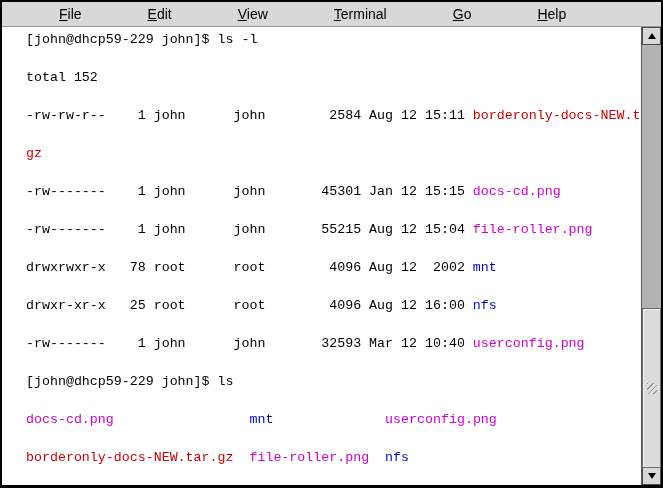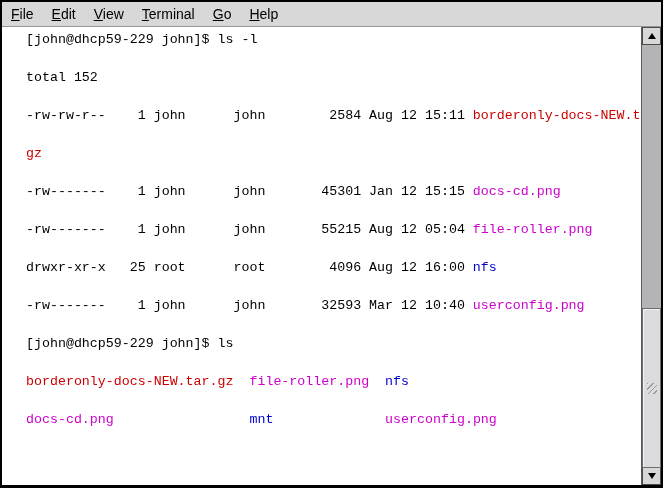--- a/index.html
+++ b/index.html
@@ -3,21 +3,21 @@
 <meta charset="utf-8">
 <style>
   html,body{margin:0;padding:0;background:#fff;}
   body{width:663px;height:488px;overflow:hidden;font-family:"Liberation Sans",sans-serif;}
   .window{box-sizing:border-box;width:663px;height:488px;border:2px solid #000;
           border-bottom-width:3px;display:flex;flex-direction:column;background:var(--bg,#fff);}
   
   .menubar{height:24px;flex:0 0 24px;background:var(--menubar_bg,#d8d8d8);
            border-bottom:1px solid #96969a;display:flex;align-items:center;
            font-size:14px;color:#000;}
-  .menu-item{display:inline-block;padding:2px 9px;cursor:default;white-space:nowrap;}
+  .menu-item{display:inline-block;padding:2px 9px;cursor:default;white-space:nowrap;margin-left:48px;}
   .menu-item::first-letter{text-decoration:underline;}
   
   .content{flex:1;display:flex;min-height:0;margin-left:19px;}
   .screen{flex:1;margin:0;background:var(--bg,#fff);color:var(--fg,#000);
           font-family:"Liberation Mono",monospace;font-size:13.3px;line-height:19px;
           padding:3px 0 0 5px;white-space:pre;overflow:hidden;}
   .screen div{height:19px;}
   .c-red{color:var(--red,#cd0000);}
   .c-mag{color:var(--magenta,#cd00cd);}
   .c-blue{color:var(--blue,#0000cd);}
@@ -52,26 +52,27 @@
     <div class="menu-item">Help</div>
   </div>
 
   <div class="content">
 
     <pre class="screen"><div><span>[john@dhcp59-229 john]$ ls -l</span></div>
 <div><span>total 152</span></div>
 <div><span>-rw-rw-r--    1 john      john        2584 Aug 12 15:11 </span><span class="c-red">borderonly-docs-NEW.tar.</span></div>
 <div><span class="c-red">gz</span></div>
 <div><span>-rw-------    1 john      john       45301 Jan 12 15:15 </span><span class="c-mag">docs-cd.png</span></div>
-<div><span>-rw-------    1 john      john       55215 Aug 12 05:04 </span><span class="c-mag">file-roller.png</span></div>
+<div><span>-rw-------    1 john      john       55215 Aug 12 15:04 </span><span class="c-mag">file-roller.png</span></div>
+<div><span>drwxrwxr-x   78 root      root        4096 Aug 12  2002 </span><span class="c-blue">mnt</span></div>
 <div><span>drwxr-xr-x   25 root      root        4096 Aug 12 16:00 </span><span class="c-blue">nfs</span></div>
 <div><span>-rw-------    1 john      john       32593 Mar 12 10:40 </span><span class="c-mag">userconfig.png</span></div>
 <div><span>[john@dhcp59-229 john]$ ls</span></div>
+<div><span class="c-mag">docs-cd.png</span><span>                 </span><span class="c-blue">mnt</span><span>              </span><span class="c-mag">userconfig.png</span></div>
 <div><span class="c-red">borderonly-docs-NEW.tar.gz</span><span>  </span><span class="c-mag">file-roller.png</span><span>  </span><span class="c-blue">nfs</span></div>
-<div><span class="c-mag">docs-cd.png</span><span>                 </span><span class="c-blue">mnt</span><span>              </span><span class="c-mag">userconfig.png</span></div>
 
 </pre>
 
     <div class="scrollbar">
       <div class="sb-btn">
         <span class="tri-up"></span>
       </div>
       <div class="sb-trough">
         <div class="sb-thumb">
           <div class="grip"></div>

